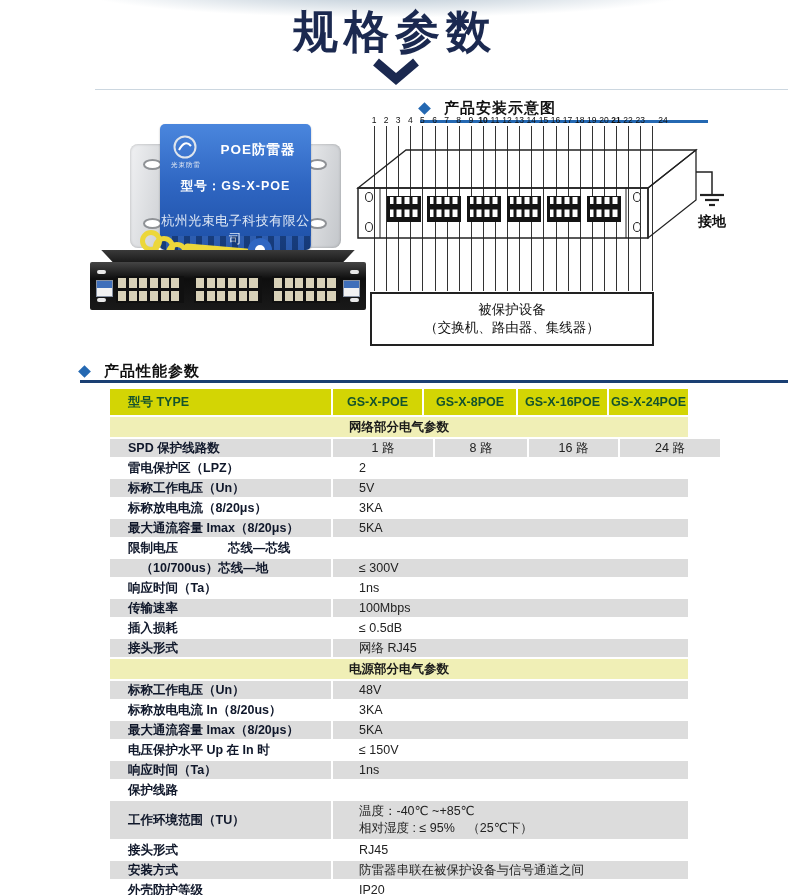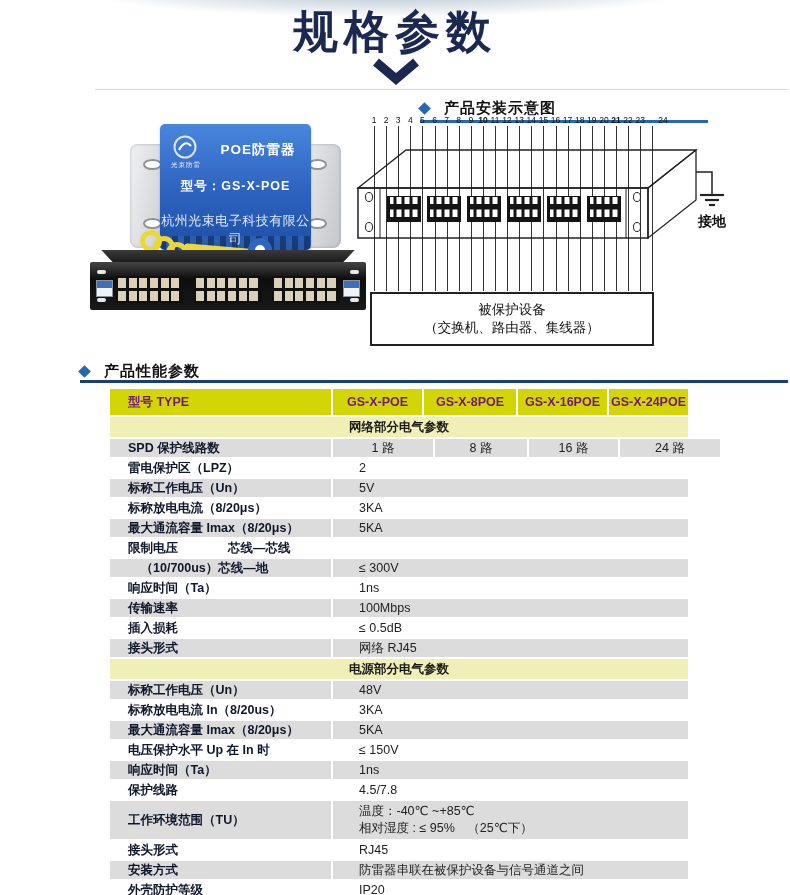--- a/index.html
+++ b/index.html
@@ -64,21 +64,21 @@
   .diagram{position:absolute;left:355px;top:116px;width:435px;height:238px;}
   .pnum{position:absolute;top:-1px;width:14px;text-align:center;font-size:8.5px;color:#111;}
   .pline{position:absolute;top:10px;width:1px;height:165px;background:#333;}
   .diagram svg{position:absolute;left:0;top:0;}
   .protected-box{position:absolute;left:15px;top:176px;width:284px;height:54px;border:2px solid #222;background:transparent;
     display:flex;flex-direction:column;justify-content:center;align-items:center;gap:2px;}
   .protected-box div{font-size:13.5px;color:#111;line-height:16px;}
 
   
   .spec-table{position:absolute;left:110px;top:389px;width:578px;font-size:12.5px;}
-  .thead{display:flex;gap:2px;height:26px;font-weight:700;color:#701a75;}
+  .thead{display:flex;gap:2px;height:26px;font-weight:700;color:#14532d;}
   .thead .lcell,.thead .hcell{background:#d3d504;}
   .hcell{display:flex;align-items:center;justify-content:center;}
   .lcell{width:221px;padding-left:18px;display:flex;align-items:center;flex:0 0 auto;}
   .srow{margin-top:2px;height:20px;line-height:20px;background:#f0efb6;text-align:center;font-weight:700;color:#1a1a1a;}
   .trow{display:flex;gap:2px;margin-top:2px;height:18px;}
   .trow.dbl{height:38px;}
   .trow .lcell{font-weight:700;color:#0f172a;}
   .vcol{display:flex;align-items:center;justify-content:center;font-weight:500;flex:0 0 auto;}
   .vmerge{flex:1;padding-left:26px;display:flex;flex-direction:column;justify-content:center;font-weight:500;}
   .vmerge div{line-height:17px;}
@@ -324,21 +324,20 @@
       <div class="trow">
         <div class="lcell">电压保护水平 Up 在 In 时</div>
         <div class="vmerge">≤ 150V</div>
       </div>
       <div class="trow g">
         <div class="lcell">响应时间（Ta）</div>
         <div class="vmerge">1ns</div>
       </div>
       <div class="trow">
         <div class="lcell">保护线路</div>
-        <div class="vmerge">4.5/7.8</div>
       </div>
       <div class="trow g dbl">
         <div class="lcell">工作环境范围（TU）</div>
         <div class="vmerge">
           <div>温度：-40℃ ~+85℃</div>
           <div>相对湿度 : ≤ 95%　（25℃下）</div>
         </div>
       </div>
       <div class="trow">
         <div class="lcell">接头形式</div>

